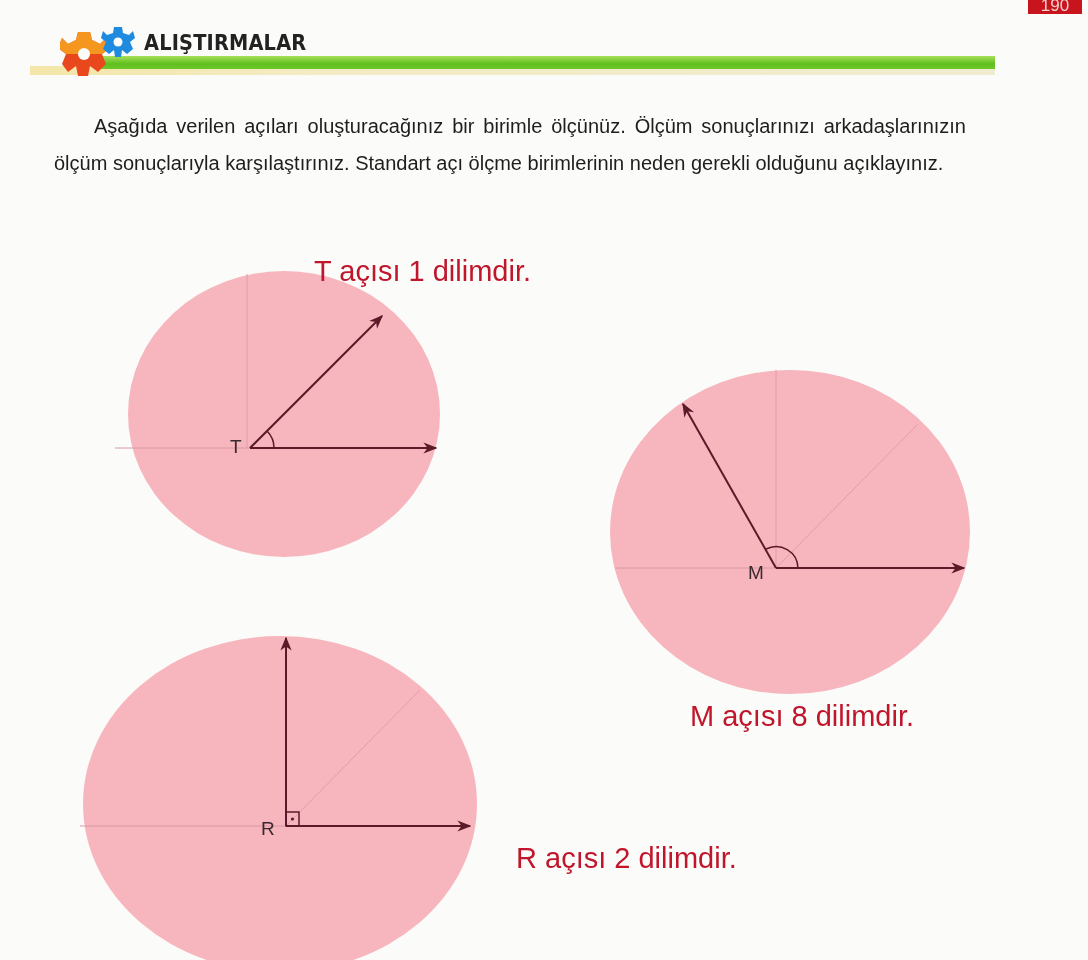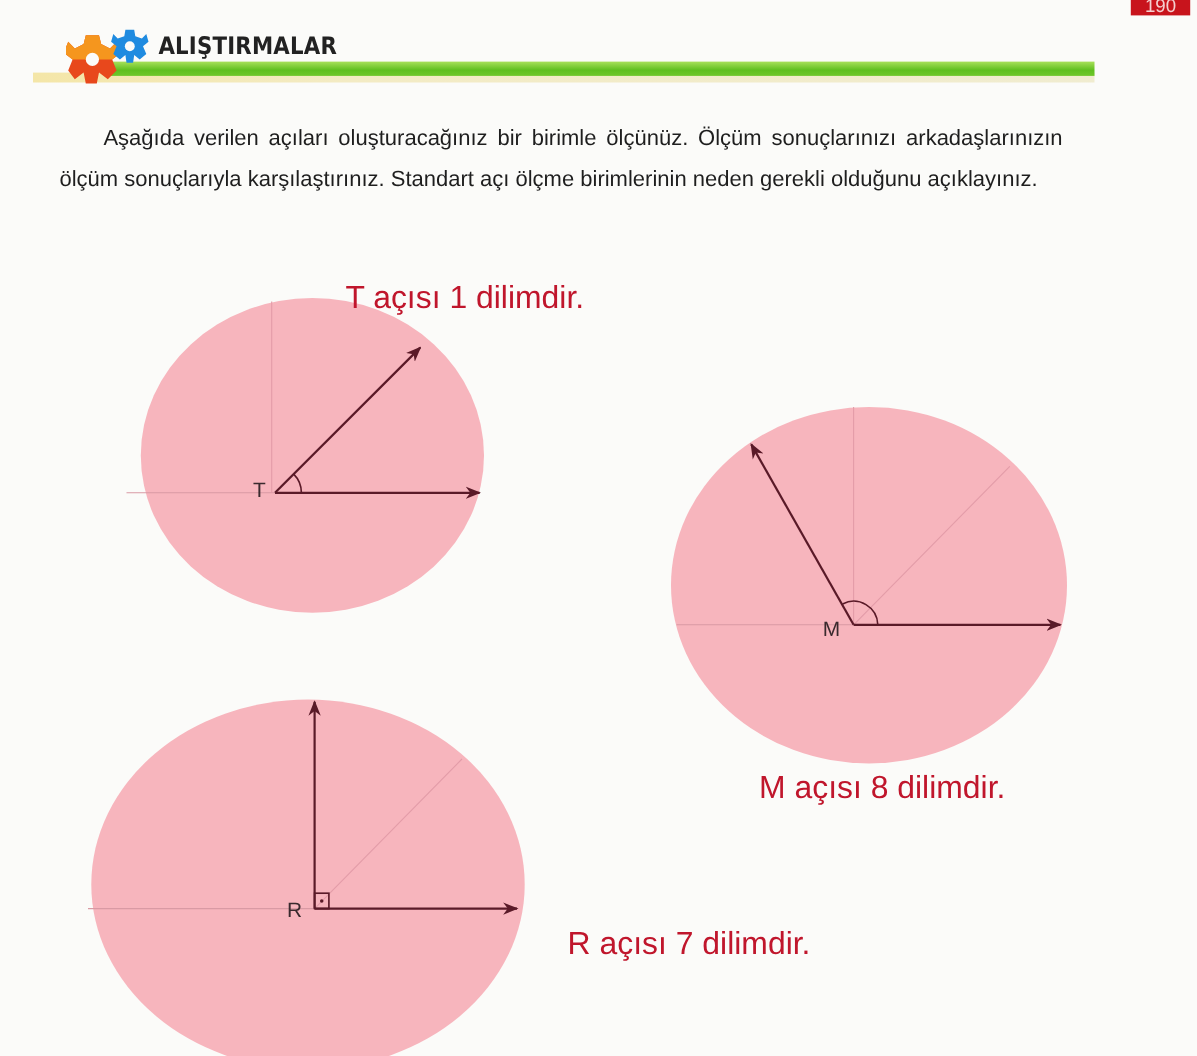--- a/index.html
+++ b/index.html
@@ -111,13 +111,13 @@
     <circle cx="292.5" cy="819" r="1.6" fill="#5a1a28"></circle>
   </g>
 </svg>
 
 <span class="vertex-label" style="left:230px; top:436px;">T</span>
 <span class="vertex-label" style="left:748px; top:562px;">M</span>
 <span class="vertex-label" style="left:261px; top:818px;">R</span>
 
 <div class="caption cap-t">T açısı 1 dilimdir.</div>
 <div class="caption cap-m">M açısı 8 dilimdir.</div>
-<div class="caption cap-r">R açısı 7 dilimdir.</div>
+<div class="caption cap-r">R açısı 2 dilimdir.</div>
 
 </body></html>

